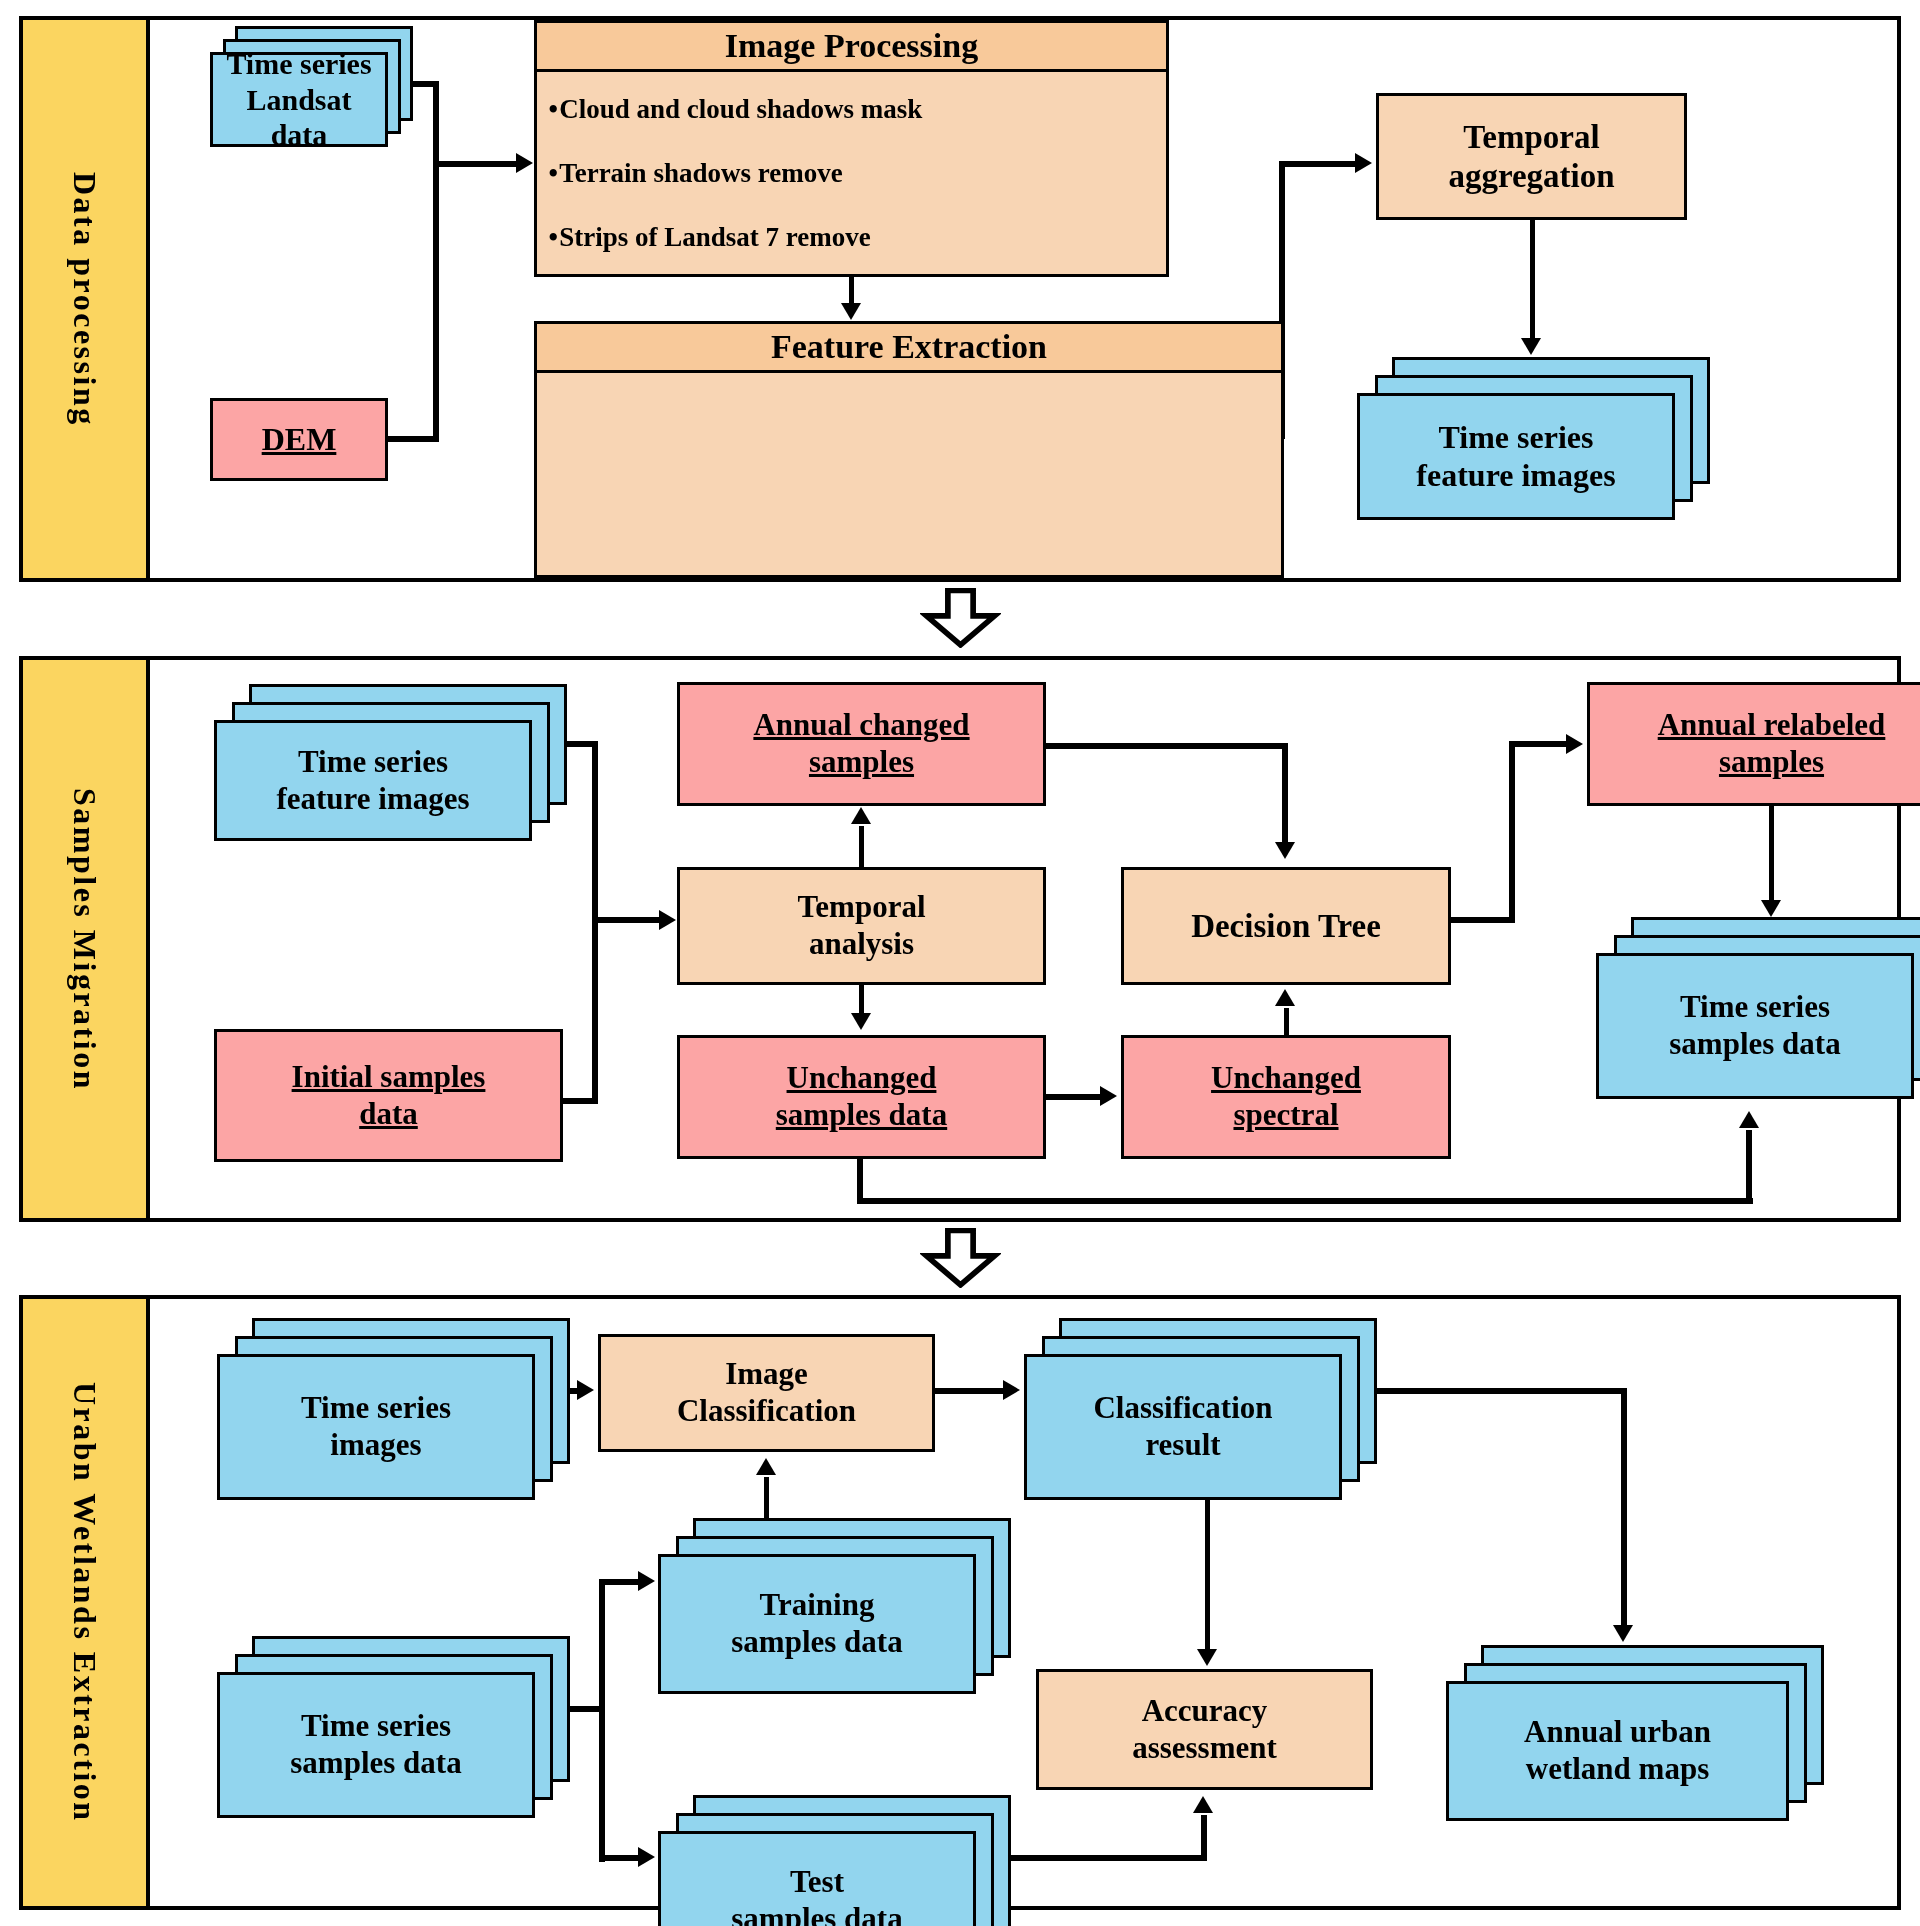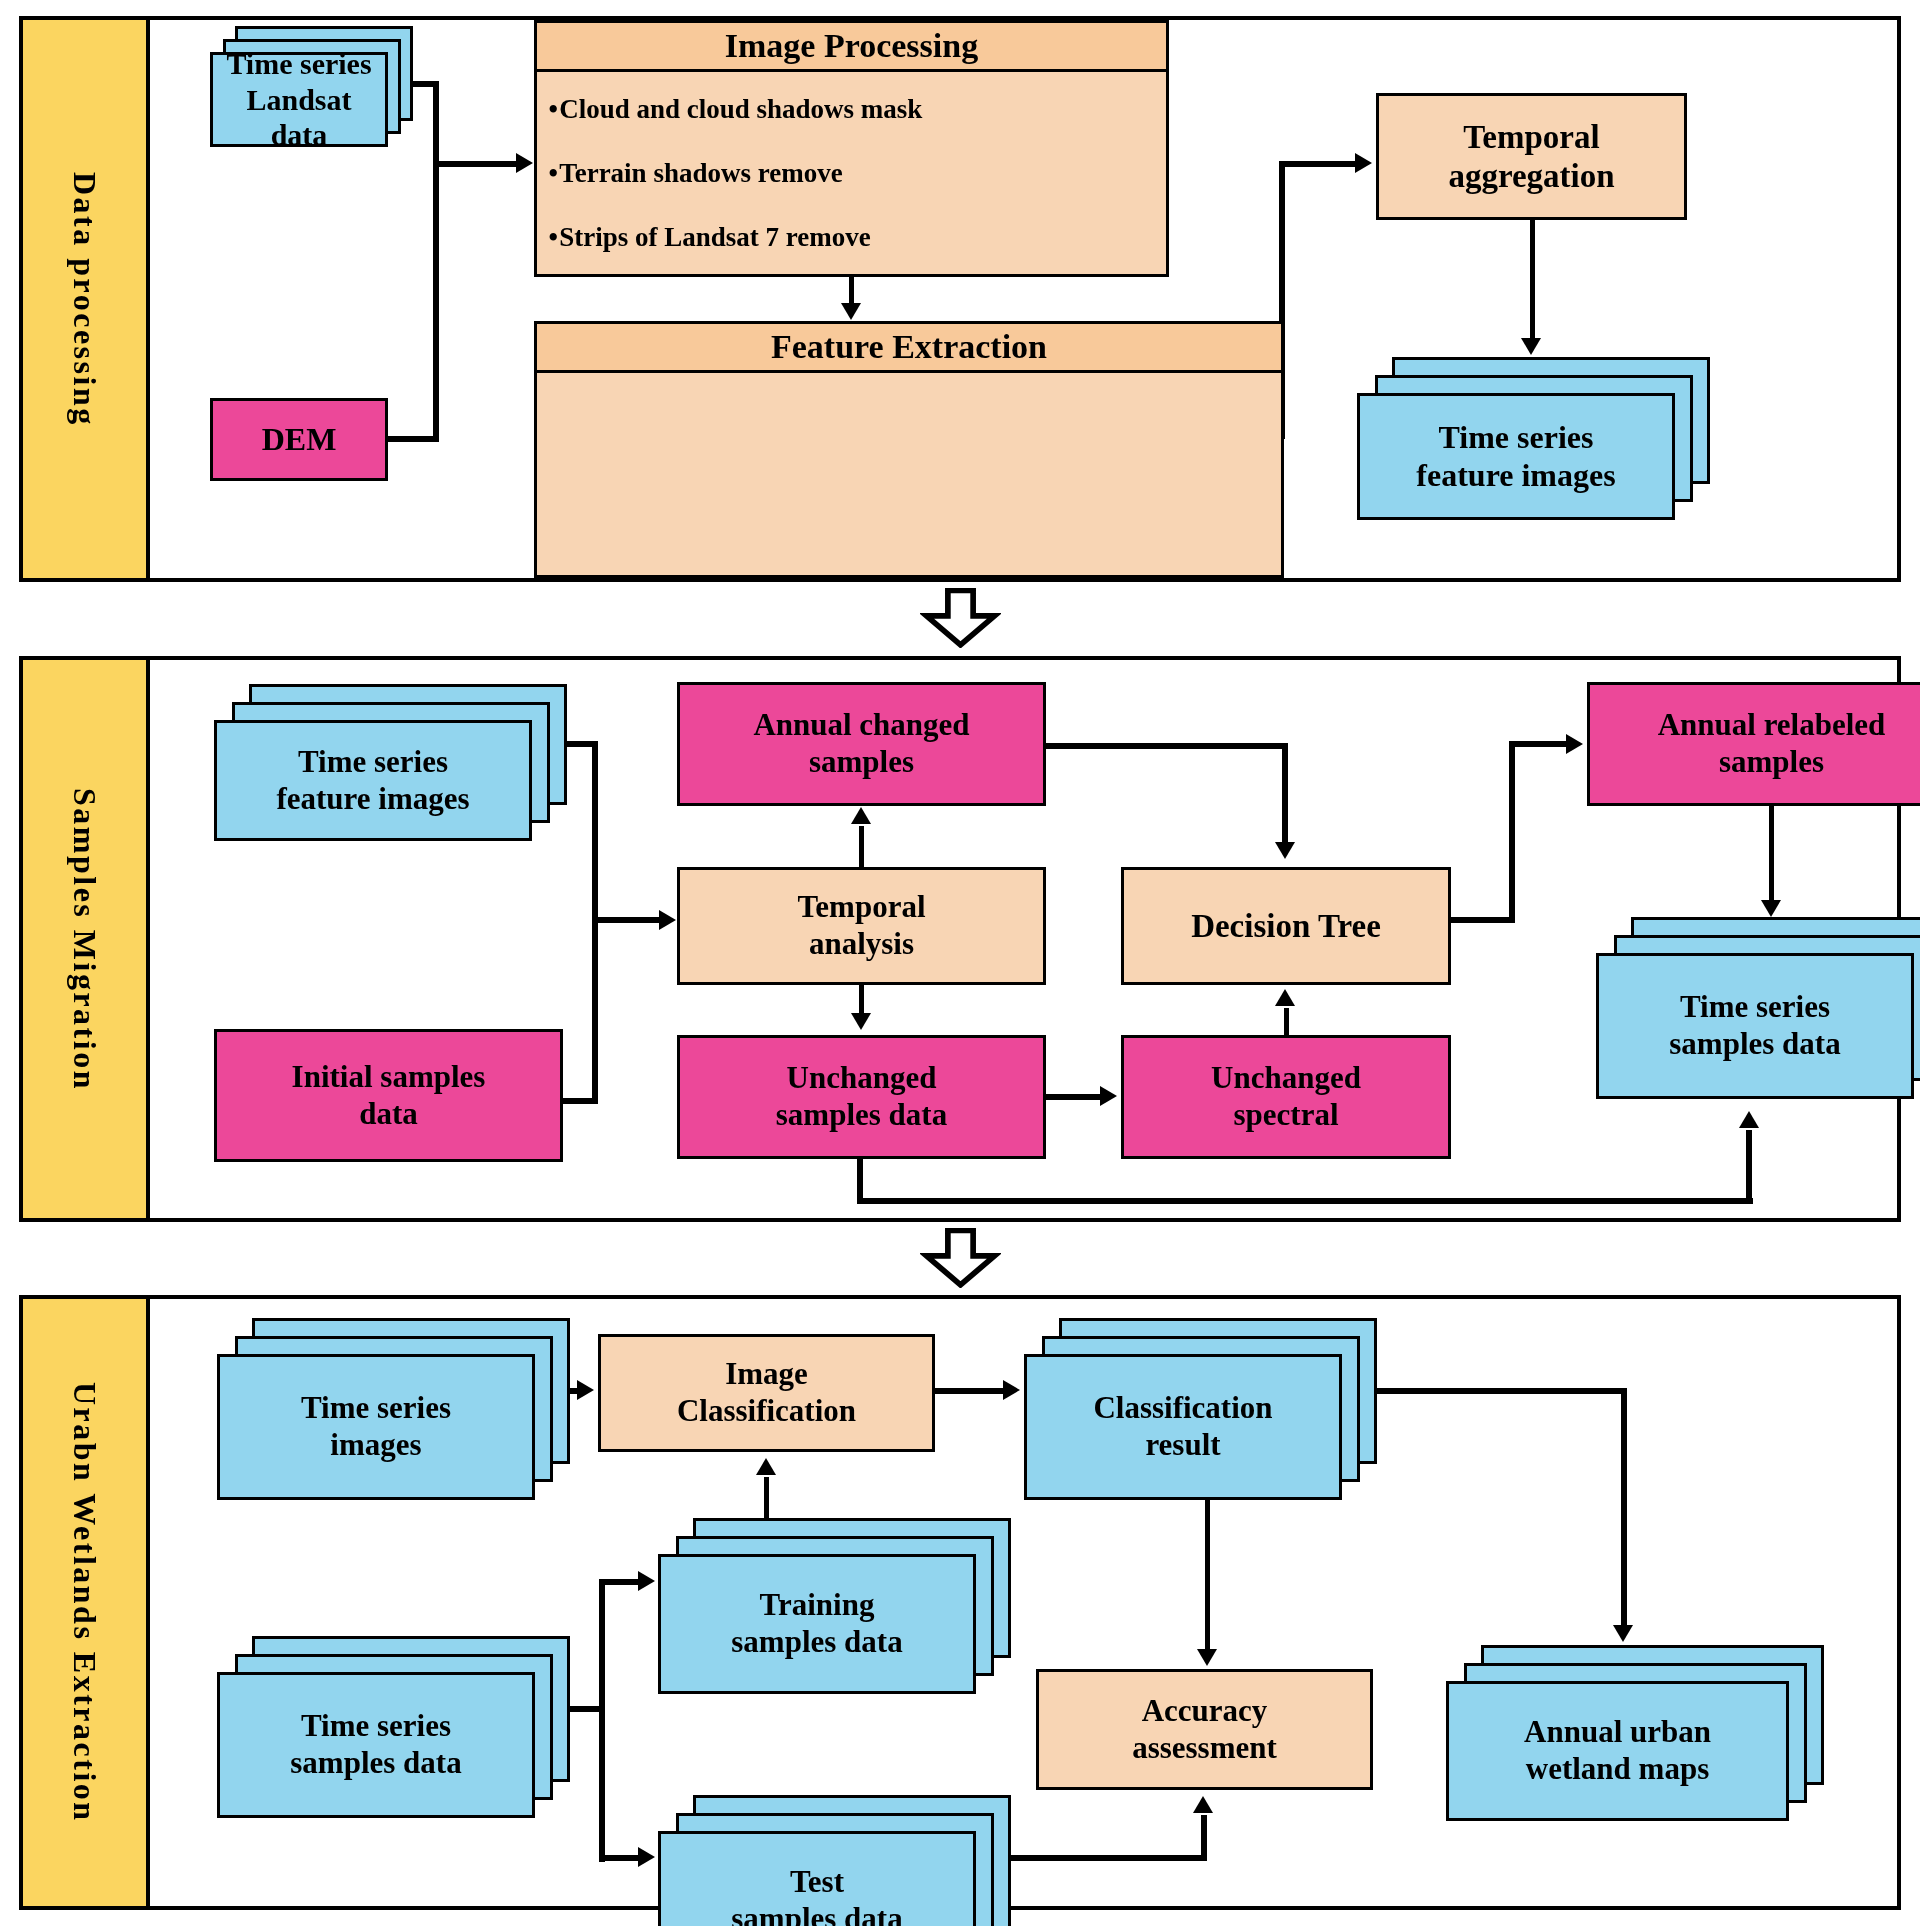--- a/index.html
+++ b/index.html
@@ -11,21 +11,21 @@
   .sidebar{position:absolute;left:0;top:0;height:100%;background:#FBD560;border-right:4.4px solid #000;box-sizing:border-box;
            display:flex;align-items:center;justify-content:center;}
   .sidebar span{writing-mode:vertical-rl;text-orientation:mixed;font-weight:bold;letter-spacing:2.5px;
                 font-size:32px;color:#000;white-space:nowrap;}
   .canvas{position:absolute;top:0;bottom:0;right:0;}
 
   
   .node{position:absolute;box-sizing:border-box;border:3.8px solid #000;
         display:flex;align-items:center;justify-content:center;text-align:center;
         font-weight:bold;color:#000;line-height:1.18;padding:2.5px 5.1px;z-index:6;}
-  .blue{background:#ec4899;}
+  .blue{background:#fca5a5;text-decoration:underline;}
   .orange{background:#F8D5B4;}
 
   
   .stack{position:absolute;z-index:5;padding-left:24px;}
   .stack .sheet{position:absolute;box-sizing:border-box;border:3.8px solid #000;background:#92D5EE;}
   .stack .face{position:absolute;box-sizing:border-box;border:3.8px solid #000;background:#92D5EE;
                display:flex;align-items:center;justify-content:center;text-align:center;
                font-weight:bold;line-height:1.18;padding:2.5px 5.1px;z-index:3;color:#000;}
 
   

